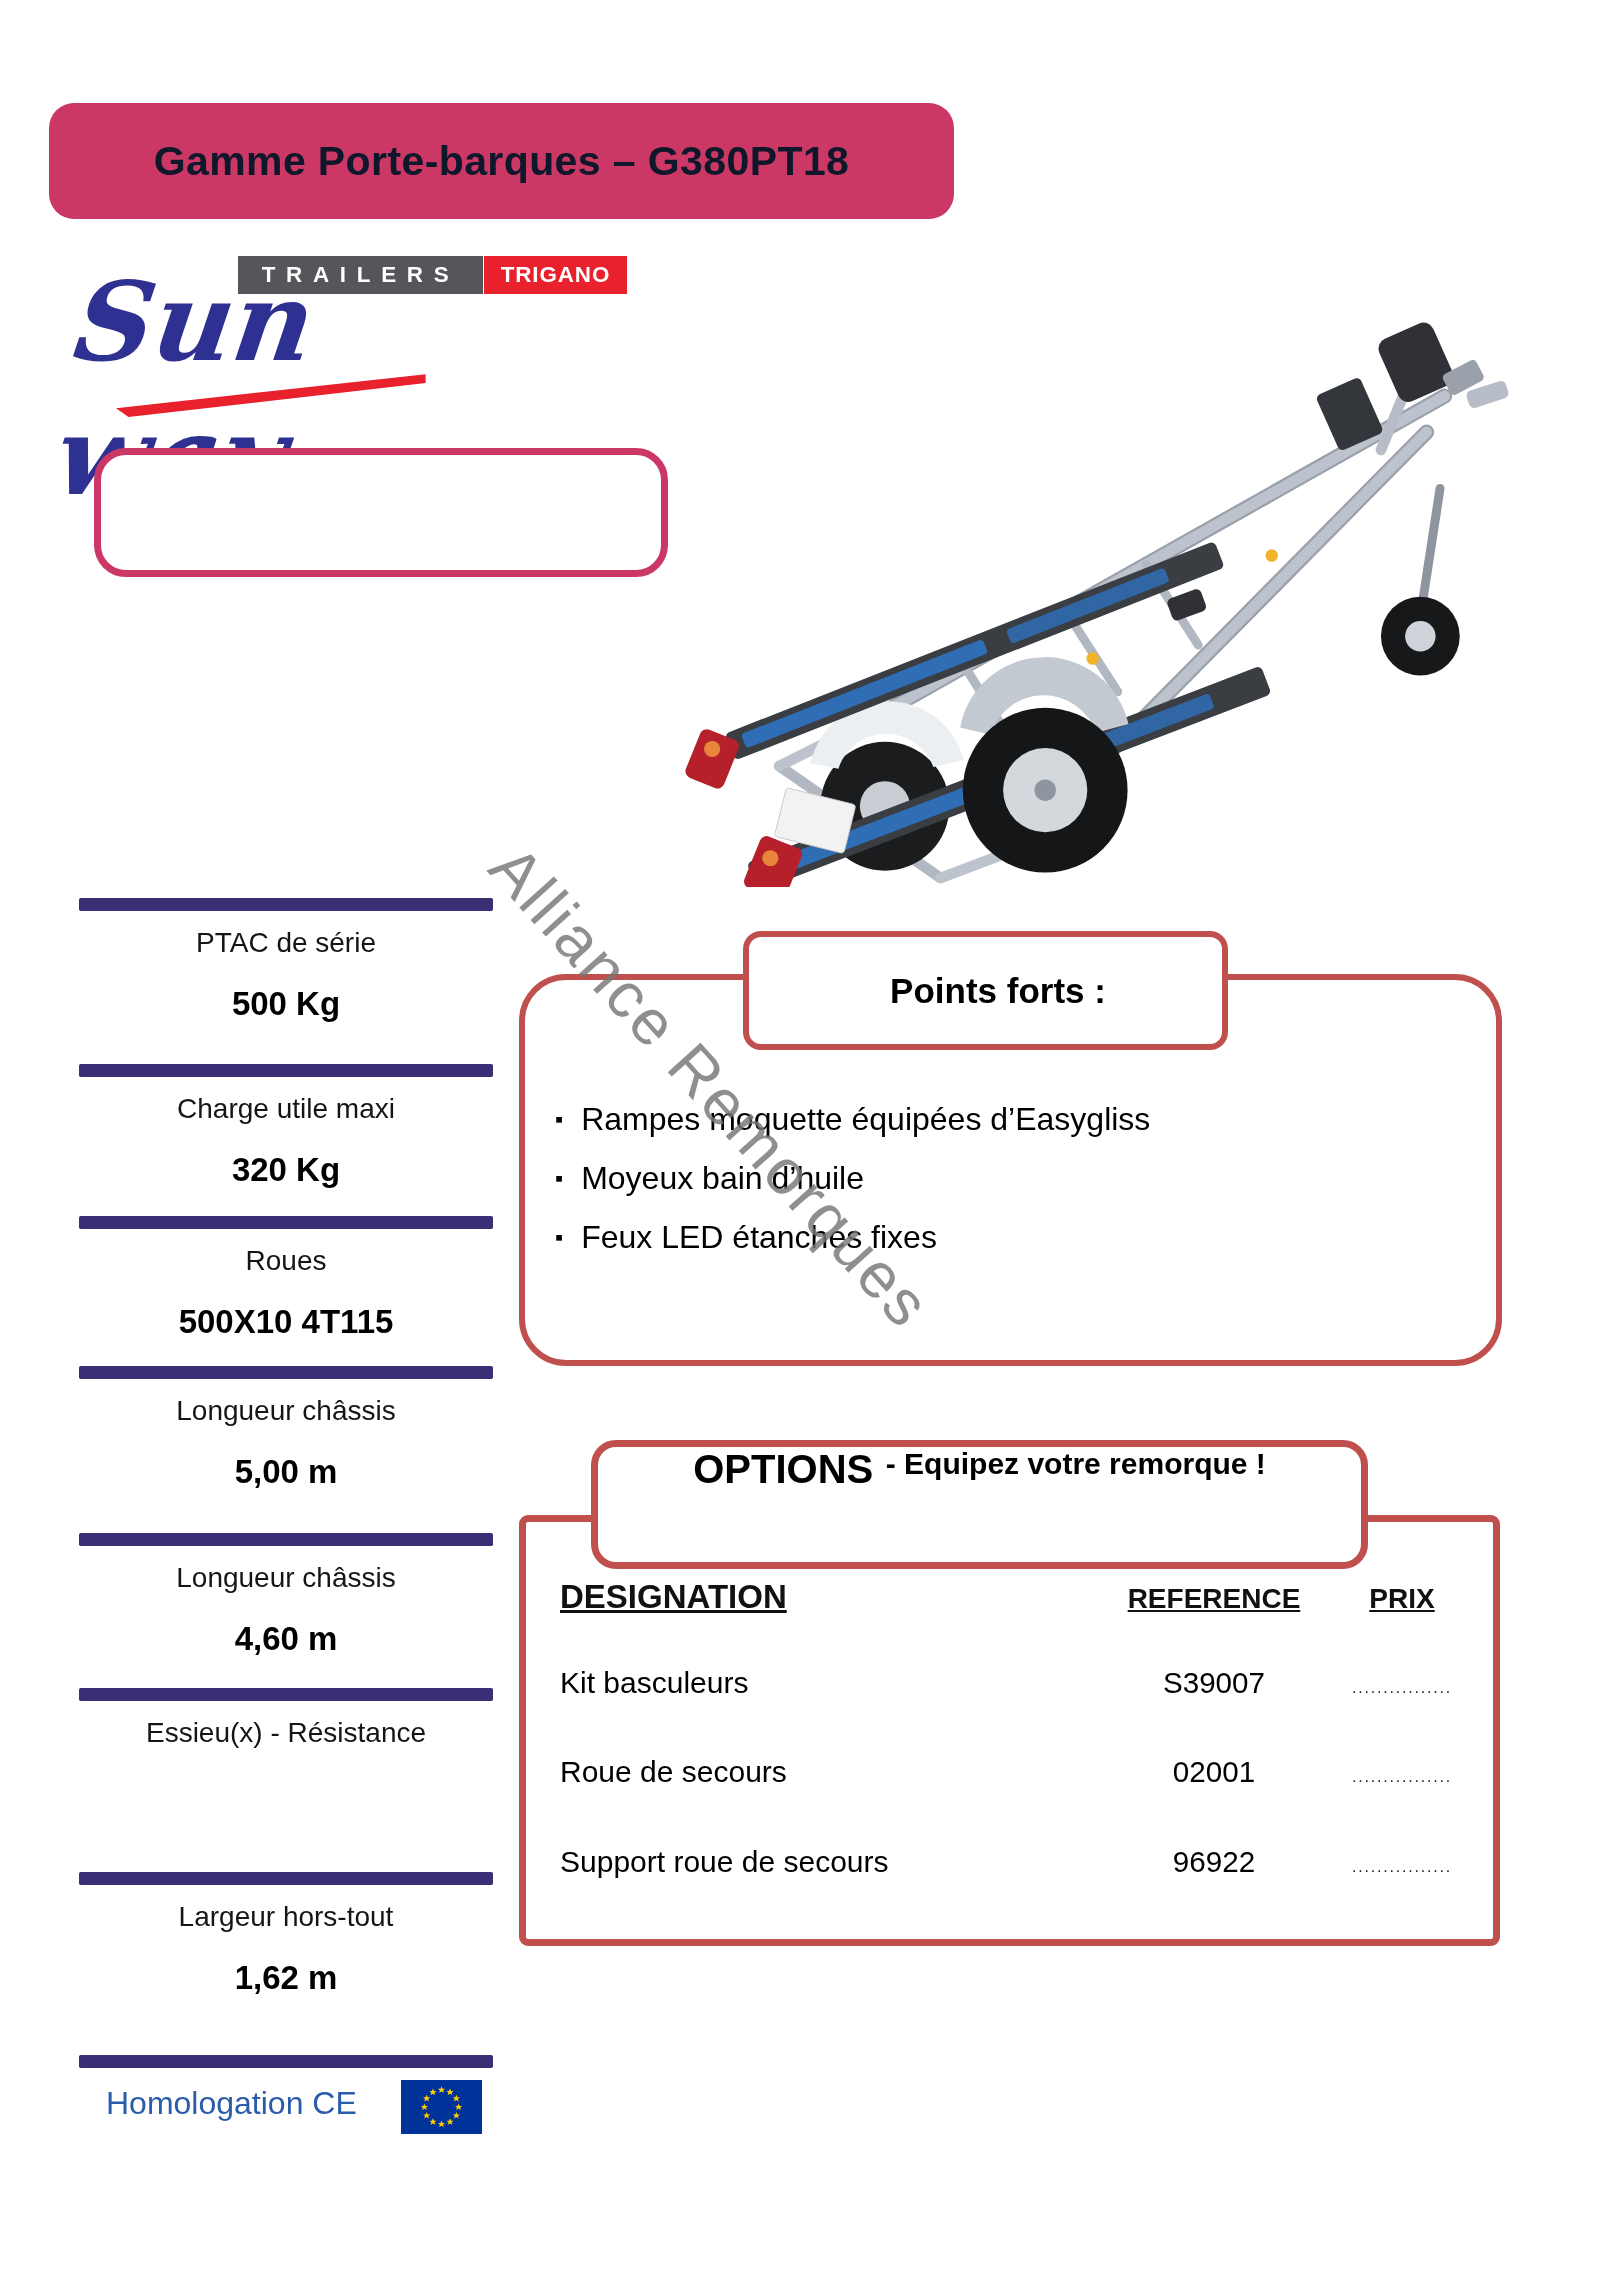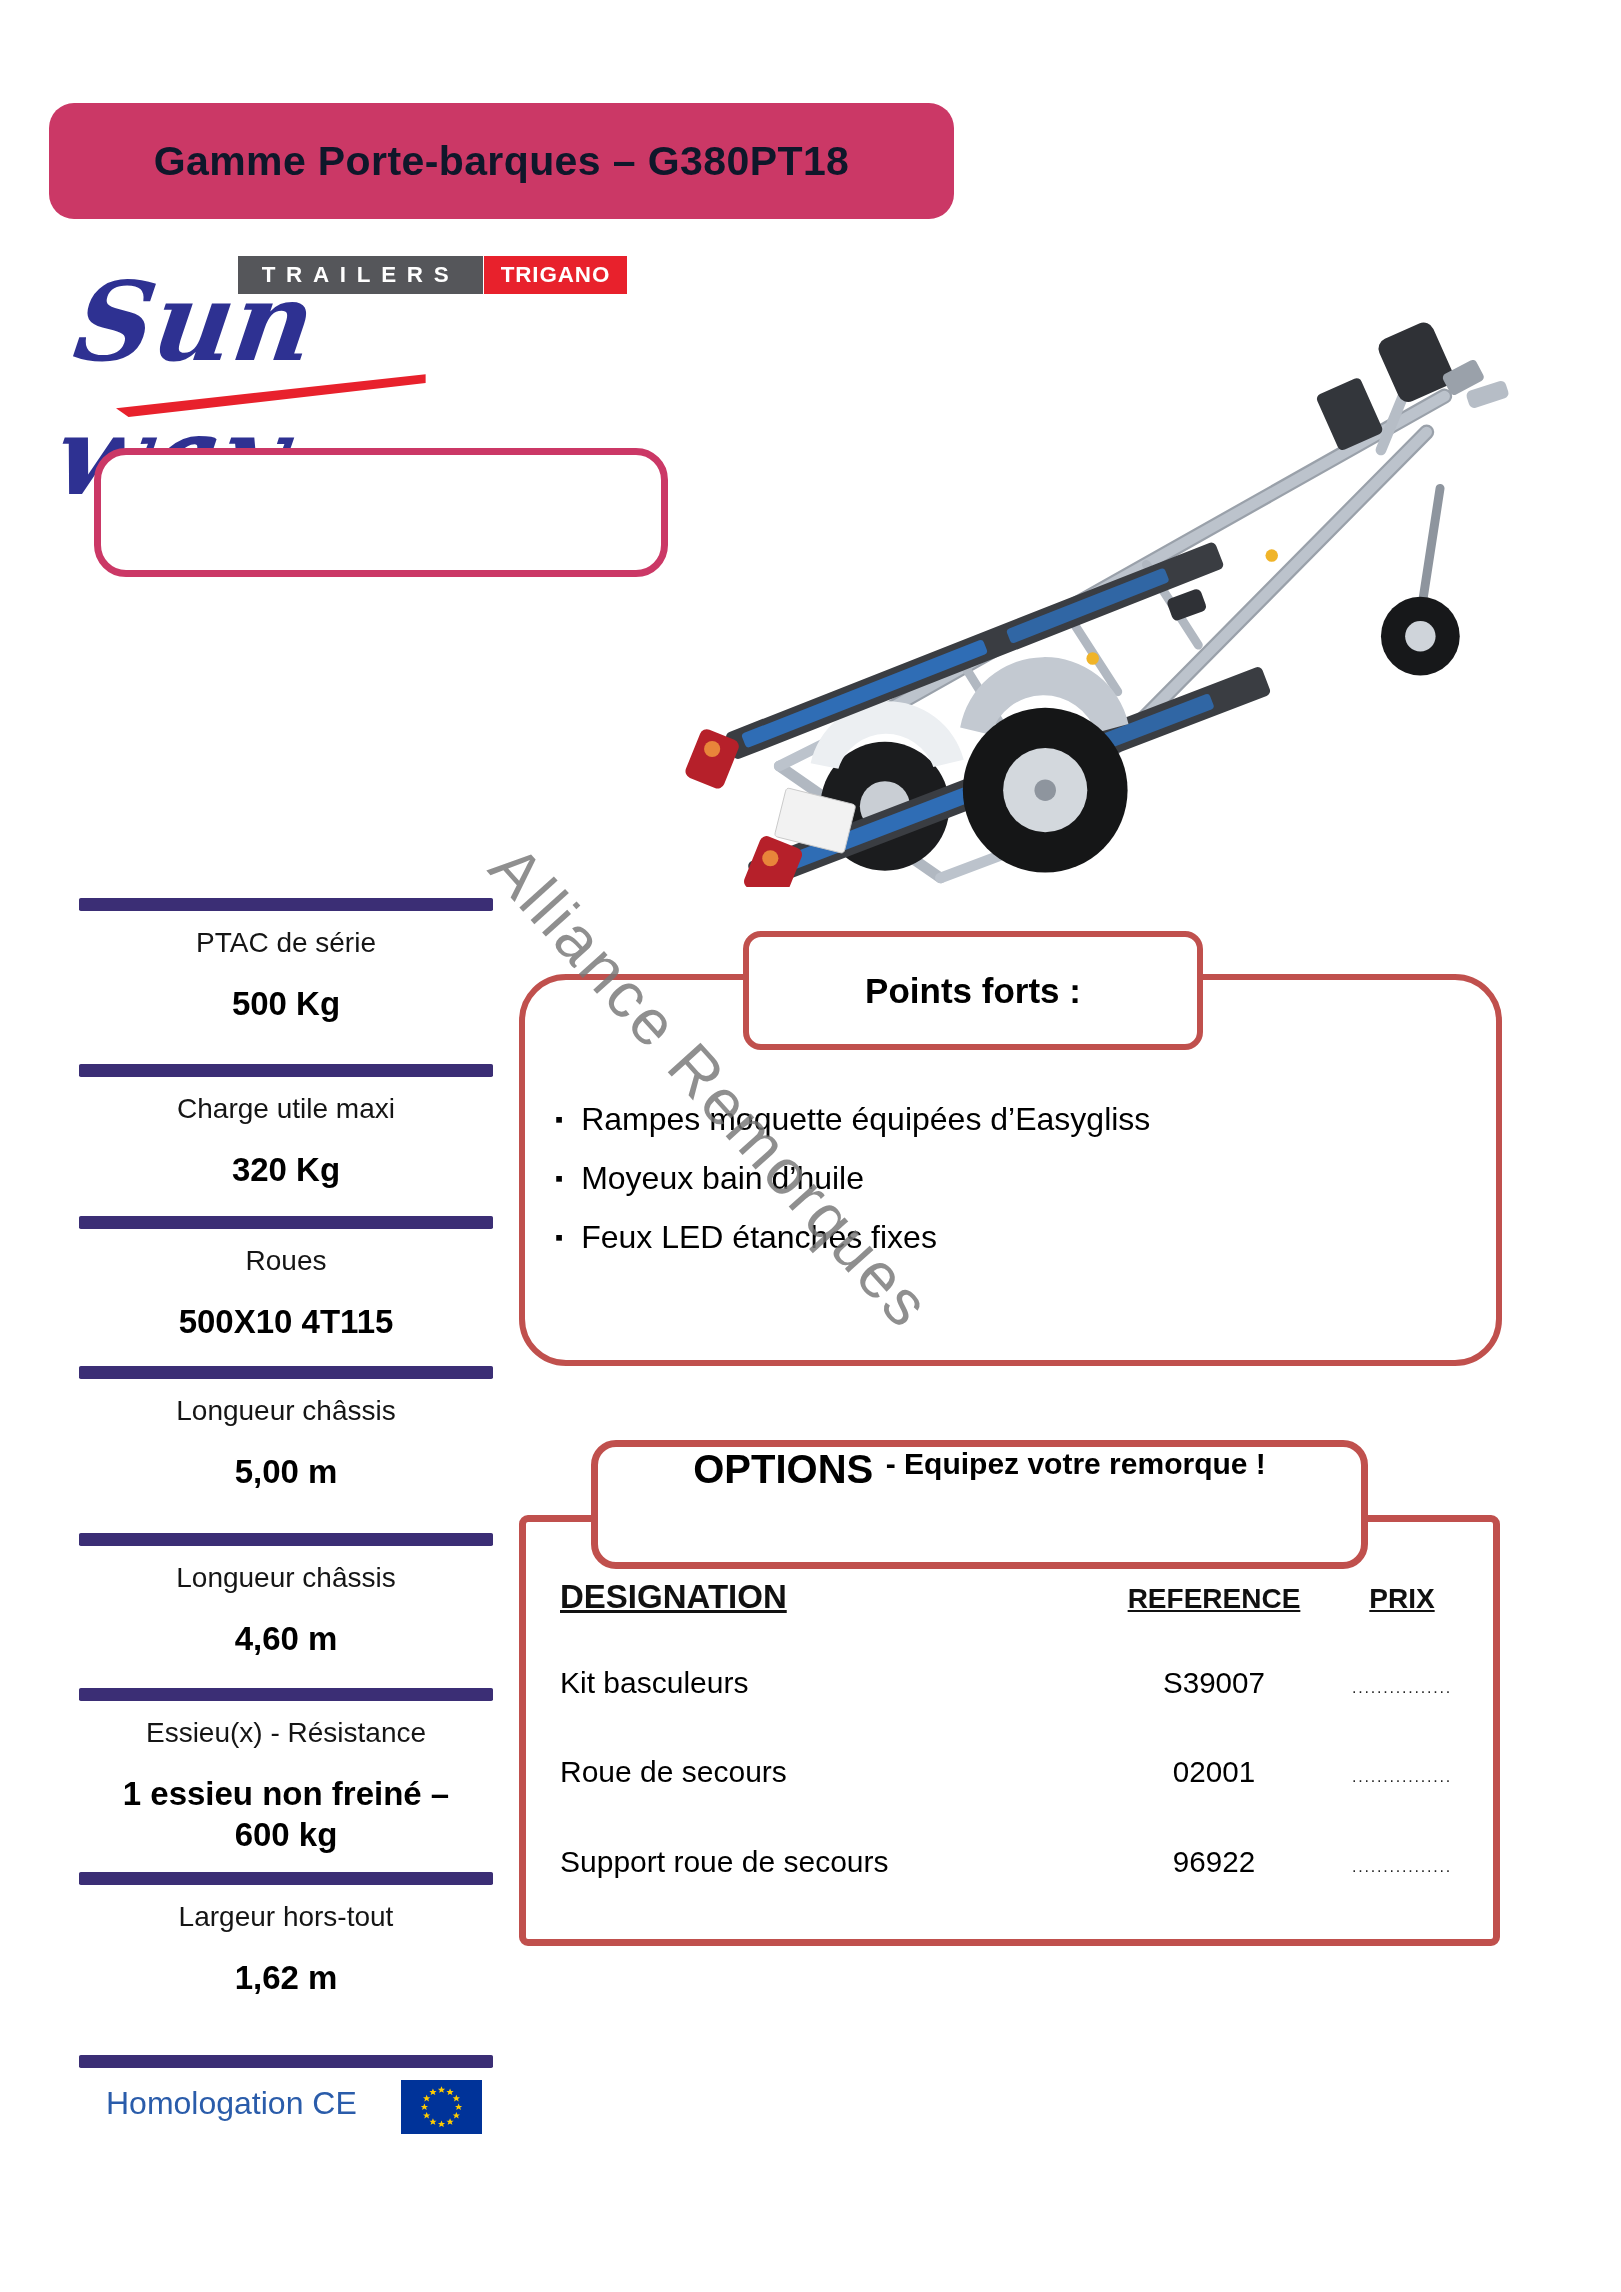--- a/index.html
+++ b/index.html
@@ -40,21 +40,21 @@
   .s6 .label{}
   .bottom-bar{position:absolute;left:79px;top:2055px;width:414px;height:13.4px;background:#3b2e75;border-radius:1.8px;}
   .homologation{position:absolute;left:106px;top:2085px;font-size:32px;color:#2a5caa;}
   .eu-flag{position:absolute;left:401px;top:2080px;}
 
   
   .pf-outer{position:absolute;left:519px;top:974px;width:971px;height:380px;
             border:6.3px solid #c0504d;border-radius:47px;background:#fff;}
   .pf-title{position:absolute;left:743px;top:931px;width:448px;height:107px;
             border:6.3px solid #c0504d;border-radius:18px;background:#fff;z-index:3;
-            display:flex;align-items:center;justify-content:center;}
+            display:flex;align-items:center;justify-content:center;padding-left:25px;}
   .pf-title span{font-size:35px;font-weight:bold;color:#000;}
   .pf-list{position:absolute;left:555px;top:1091px;width:878px;z-index:2;list-style:none;margin:0;padding:0;}
   .pf-list li{font-size:32px;line-height:56px;color:#000;display:flex;align-items:baseline;}
   .pf-list .bullet{font-size:23px;margin-right:18px;color:#000;position:relative;top:-2.7px;}
 
   
   .watermark{position:absolute;left:530px;top:831px;z-index:40;white-space:nowrap;
              font-size:64px;letter-spacing:2.7px;color:rgba(118,118,118,0.82);
              transform:rotate(48deg);transform-origin:left top;pointer-events:none;}
 
@@ -177,21 +177,20 @@
     <div class="value">5,00 m</div>
   </div>
   <div class="spec s4">
     <div class="bar"></div>
     <div class="label">Longueur châssis</div>
     <div class="value">4,60 m</div>
   </div>
   <div class="spec s5">
     <div class="bar"></div>
     <div class="label">Essieu(x) - Résistance</div>
-    <div class="value">1 essieu non freiné – 600 kg</div>
   </div>
   <div class="spec s6">
     <div class="bar"></div>
     <div class="label">Largeur hors-tout</div>
     <div class="value">1,62 m</div>
   </div>
   <div class="bottom-bar"></div>
 
   <div class="homologation">Homologation CE</div>
   <svg class="eu-flag" width="81" height="54" viewBox="0 0 90 60">

